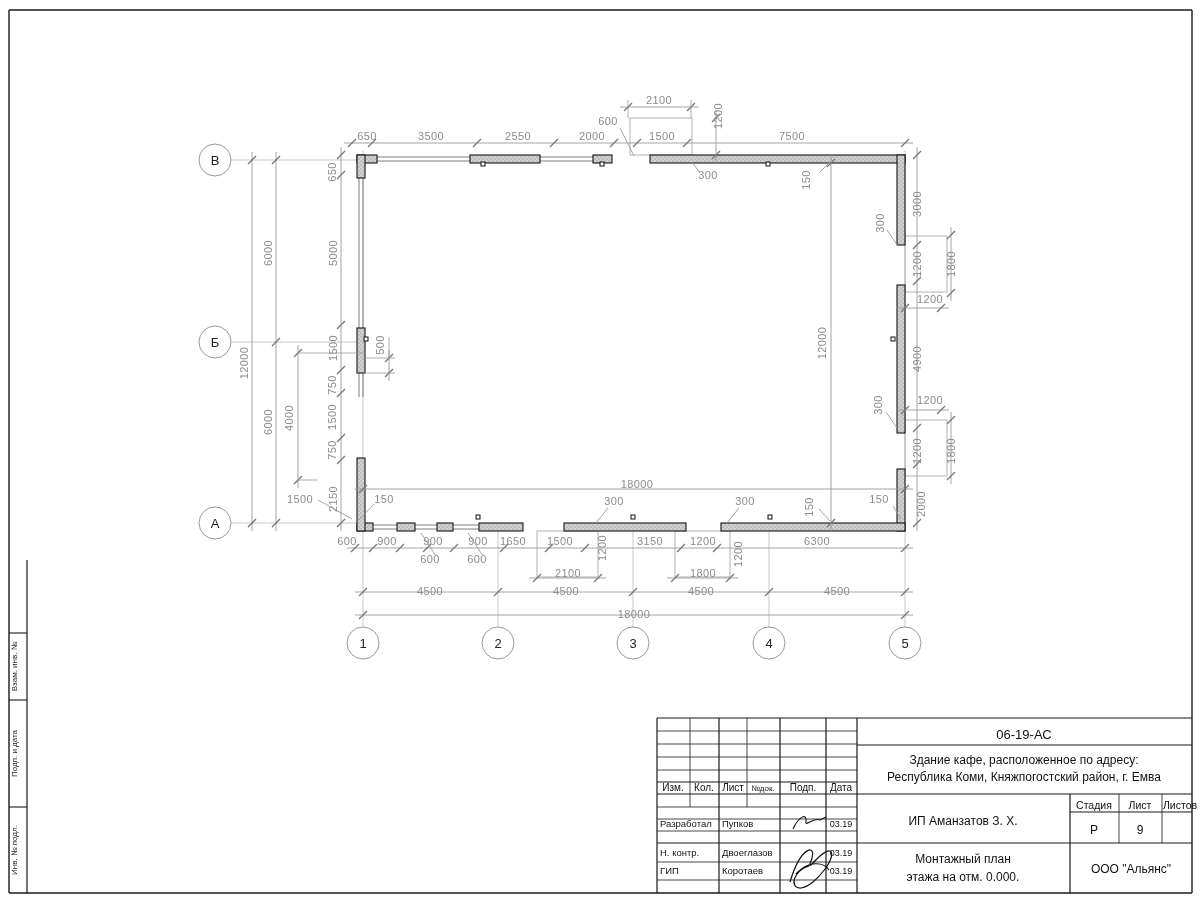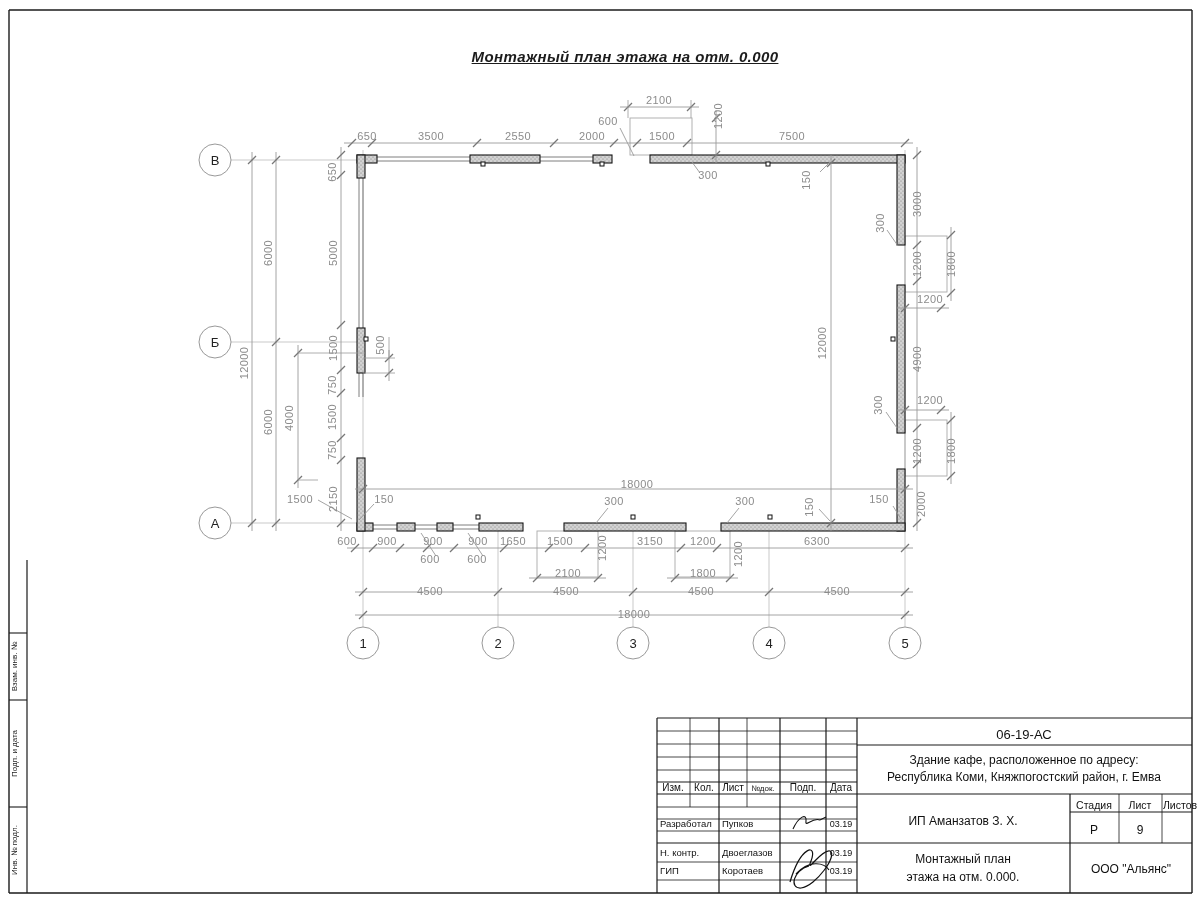--- a/index.html
+++ b/index.html
@@ -320,14 +320,13 @@
       <text x="1140" y="809" fill="#111" font-size="10.5" text-anchor="middle">Лист</text>
       <text x="1180" y="809" fill="#111" font-size="10.5" text-anchor="middle">Листов</text>
       <text x="1094" y="834" fill="#111" font-size="12" text-anchor="middle">Р</text>
       <text x="1140" y="834" fill="#111" font-size="12" text-anchor="middle">9</text>
       <text x="963" y="863" fill="#111" font-size="12" text-anchor="middle">Монтажный план</text>
       <text x="963" y="881" fill="#111" font-size="12" text-anchor="middle">этажа на отм. 0.000.</text>
       <text x="1131" y="873" fill="#111" font-size="12" text-anchor="middle">ООО "Альянс"</text>
       <path d="M793 829 C799 816 807 813 806 821 C805 828 812 817 820 820 L826 817" fill="none" stroke="#111" stroke-width="1.1"></path>
       <path d="M790 882 C801 845 818 843 811 861 C805 876 822 848 830 851 C838 855 816 886 801 888 C789 889 793 870 809 866 M796 874 C808 860 824 862 829 870" fill="none" stroke="#111" stroke-width="1.2"></path>
     </svg>
-  <div class="sheet-title">Монтажный план этажа на отм. 0.000</div>
 </div>
 
 </body></html>

